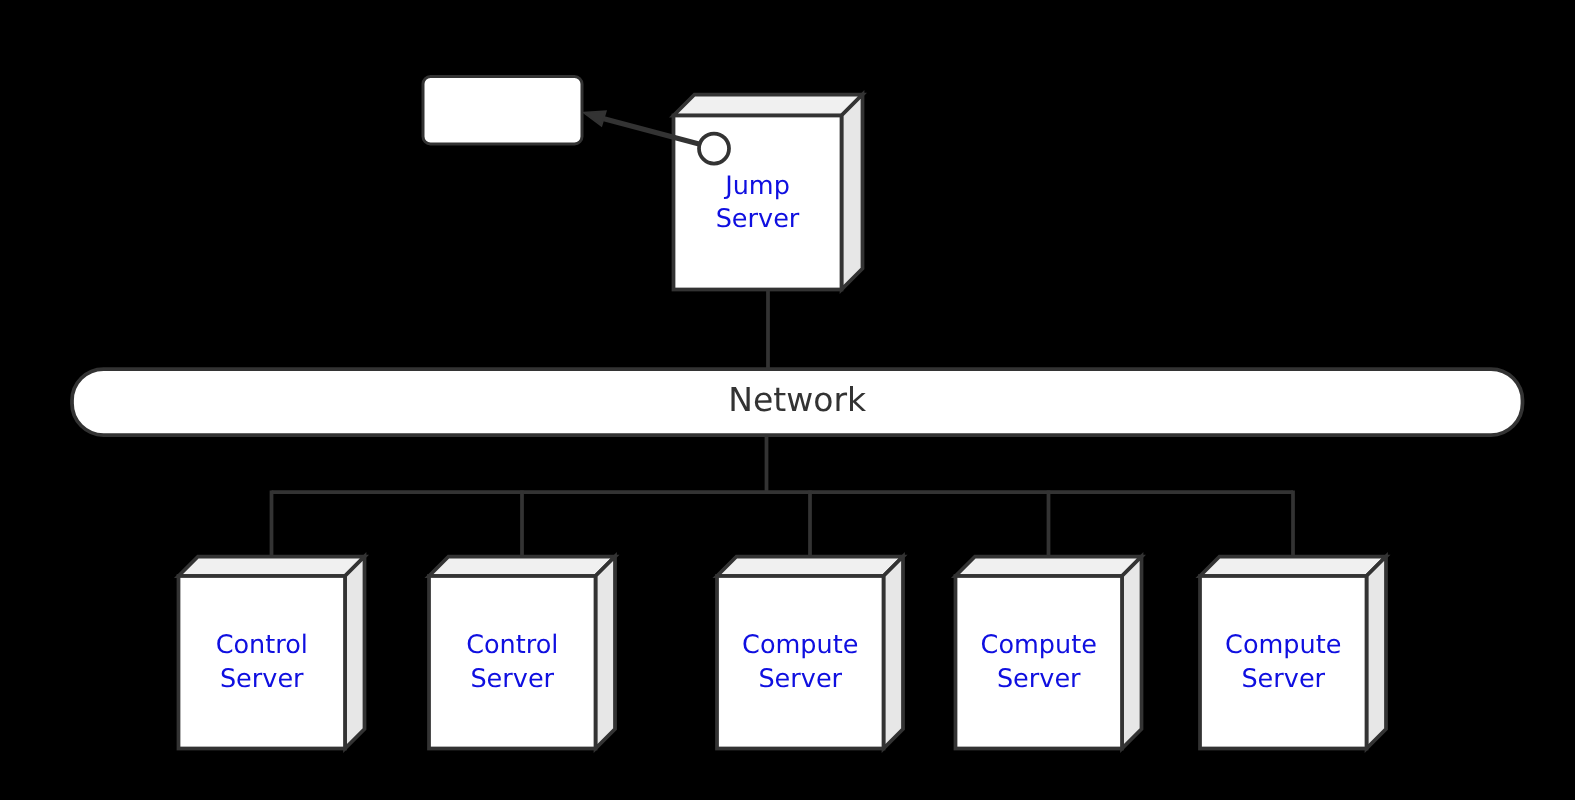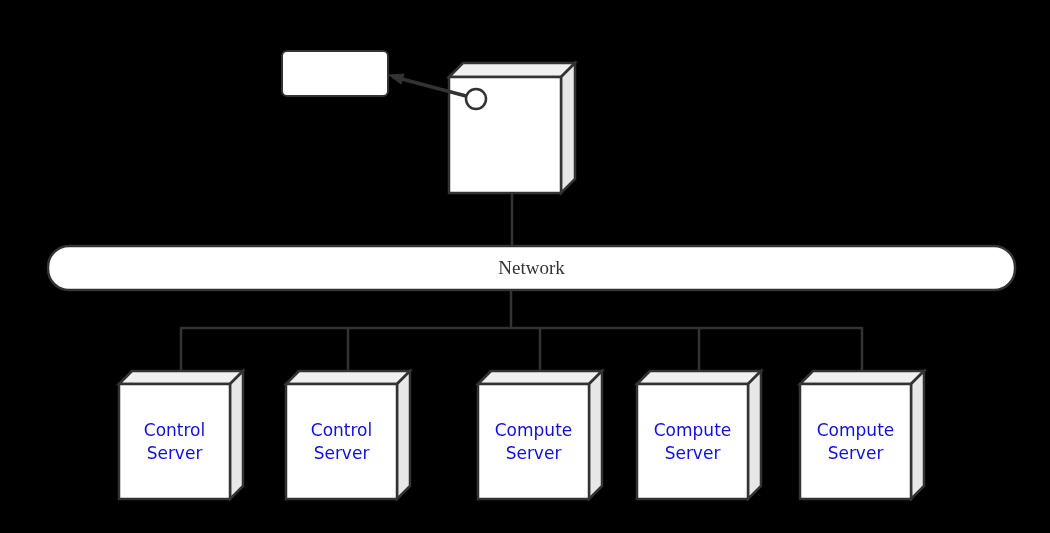--- a/index.html
+++ b/index.html
@@ -38,21 +38,21 @@
     position: absolute;
     display: flex;
     align-items: center;
     justify-content: center;
     text-align: center;
     line-height: 1.3;
     user-select: none;
   }
   .label-blue { color: var(--label-blue); font-size: 17px; }
   .label-pink { color: var(--label-pink); font-size: 18px; }
-  .label-dark { color: var(--label-dark); font-size: 19px; font-family: Liberation Serif, serif; }
+  .label-dark { color: var(--label-dark); font-size: 22px; }
 </style>
 </head>
 <body>
 
 <div id="stage">
 
   <svg width="1050" height="533" viewBox="0 0 1050 533">
 
     <g>
       <line class="edge" x1="512" y1="193" x2="512" y2="248"></line>
@@ -106,20 +106,21 @@
     </g>
 
     <g>
       <polygon class="face-top" points="800,384 813,371 924,371 911,384"></polygon>
       <polygon class="face-side" points="911,384 924,371 924,486 911,499"></polygon>
       <rect class="face-front" x="800" y="384" width="111" height="115"></rect>
     </g>
   </svg>
 
 
+  <div class="label label-blue" style="left:465px; top:87px; width:80px; height:96px;">Jump Server</div>
 
   <div class="label label-dark" style="left:48px; top:246px; width:967px; height:44px;">Network</div>
 
   <div class="label label-blue" style="left:129px; top:384px; width:91px; height:115px;">Control Server</div>
 
   <div class="label label-blue" style="left:296px; top:384px; width:91px; height:115px;">Control Server</div>
 
   <div class="label label-blue" style="left:488px; top:384px; width:91px; height:115px;">Compute Server</div>
 
   <div class="label label-blue" style="left:647px; top:384px; width:91px; height:115px;">Compute Server</div>

